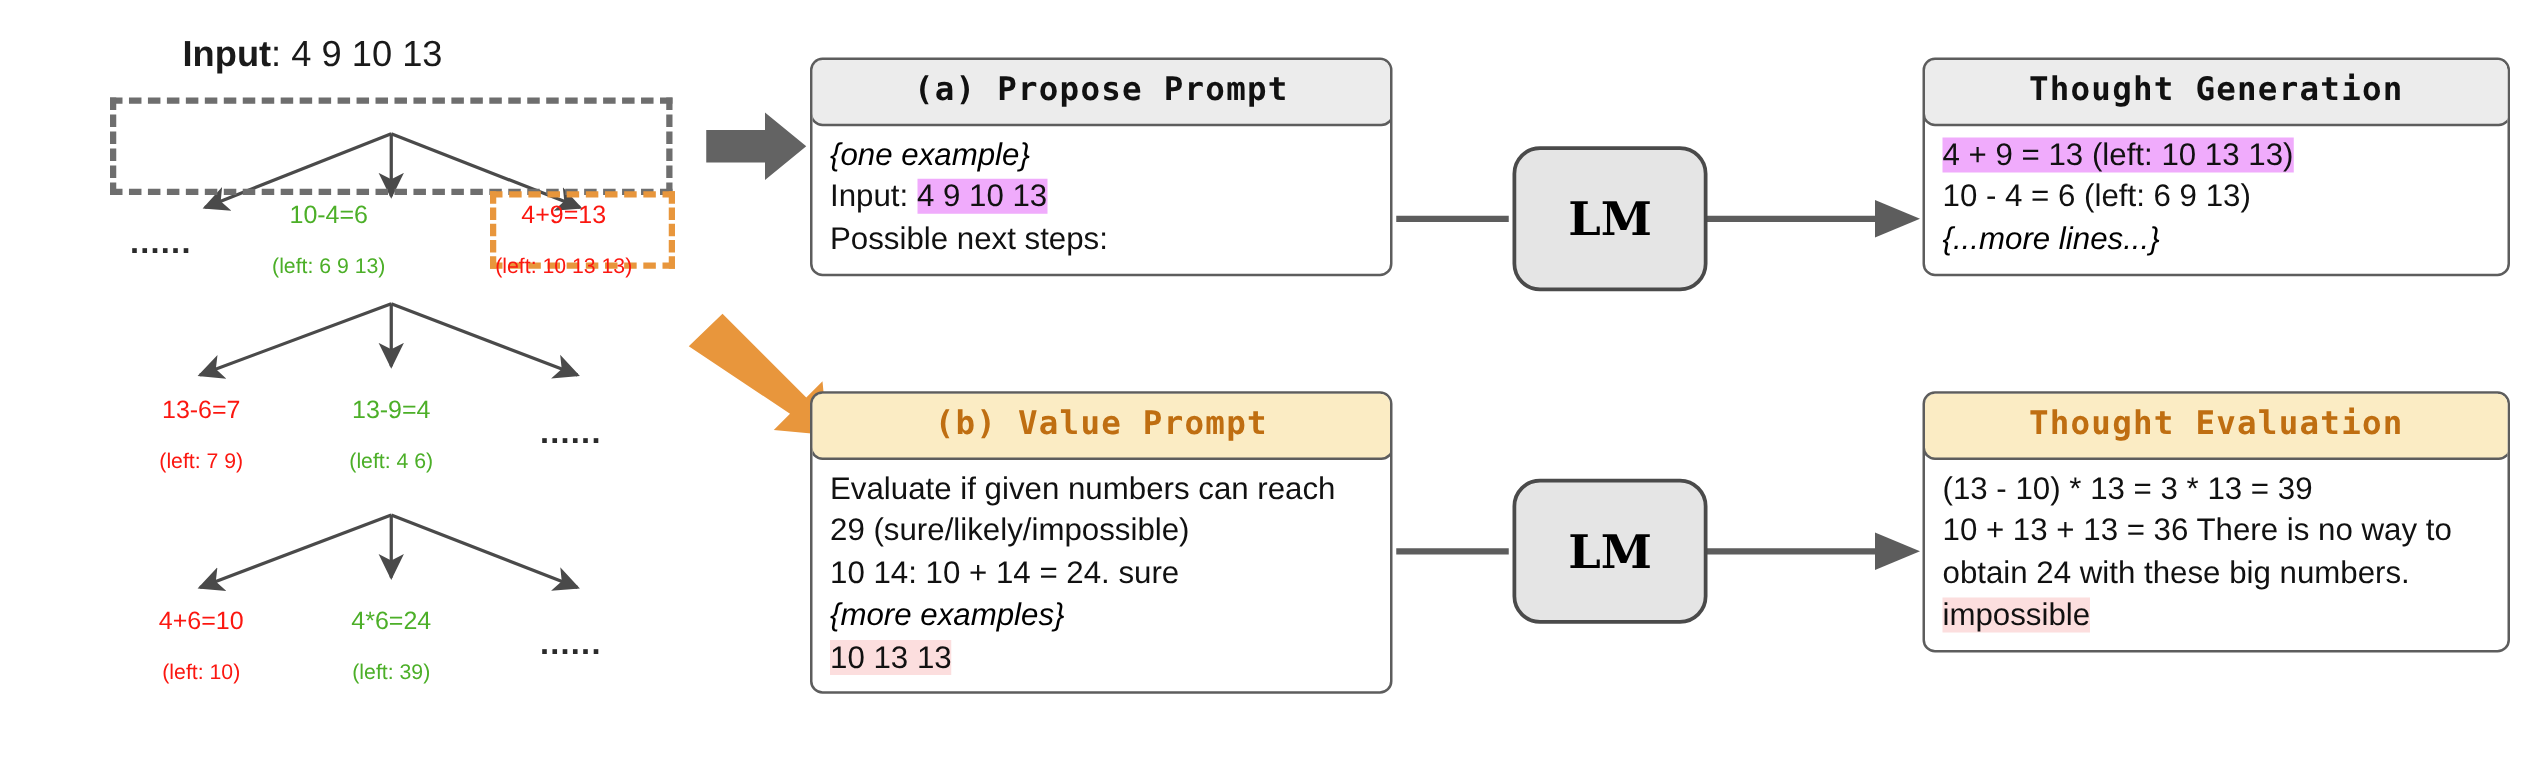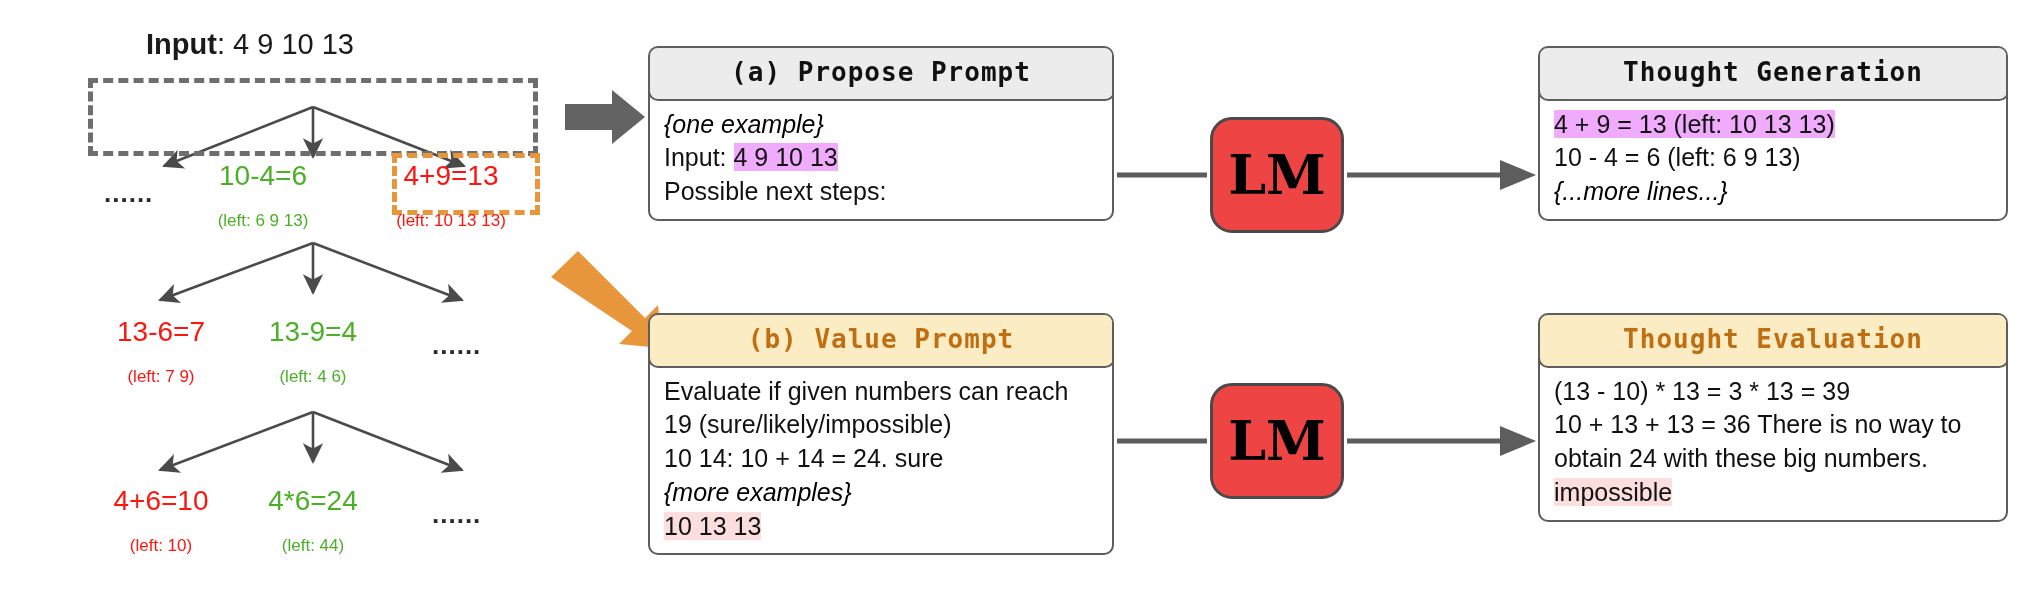--- a/index.html
+++ b/index.html
@@ -35,21 +35,21 @@
     left: 392px; top: 153px; width: 148px; height: 62px;
     border: 5px dashed #e8963c;
     box-sizing: border-box;
   }
 
   .node {
     text-align: center;
     white-space: nowrap;
     line-height: 1.0;
   }
-  .node .expr { font-size: 28px; }
+  .node .expr { font-size: 20px; }
   .node .left { font-size: 17px; margin-top: 22px; display: block; }
   .node.green .expr, .node.green .left { color: #4caf28; }
   .node.red .expr, .node.red .left { color: #fb1710; }
 
   .dots {
     font-size: 26px; color: #2a2a2a; letter-spacing: 1px;
     font-weight: bold; white-space: nowrap;
   }
 
   
@@ -87,28 +87,28 @@
   .hl-pink { background: #fcdede; }
 
   #propose-prompt { left: 648px; top: 46px;  width: 466px; }
   #value-prompt   { left: 648px; top: 313px; width: 466px; }
   #thought-gen    { left: 1538px; top: 46px;  width: 470px; }
   #thought-eval   { left: 1538px; top: 313px; width: 470px; }
 
   
   .lm-box {
     box-sizing: border-box;
-    width: 134px; height: 116px;
+    width: 156px; height: 116px;
     border: 3px solid #4a4a4a;
     border-radius: 22px;
-    background: #ef4444;
+    background: #e5e5e5;
     display: flex; align-items: center; justify-content: center;
     font-family: "DejaVu Serif", "Liberation Serif", serif;
     font-weight: bold;
-    font-size: 54px;
+    font-size: 37px;
     color: #000000;
   }
   #lm-top    { left: 1210px; top: 117px; }
   #lm-bottom { left: 1210px; top: 383px; }
 
   
   #connectors { left: 0; top: 0; width: 2034px; height: 614px; pointer-events: none; }
 </style>
 </head>
 <body>
@@ -200,39 +200,39 @@
 
     <div class="abs dots" style="left:432px; top:330px;">......</div>
 
     <div class="abs node red" style="left:88px; top:487px; width:146px;">
       <span class="expr">4+6=10</span>
       <span class="left">(left: 10)</span>
     </div>
 
     <div class="abs node green" style="left:240px; top:487px; width:146px;">
       <span class="expr">4*6=24</span>
-      <span class="left">(left: 44)</span>
+      <span class="left">(left: 39)</span>
     </div>
 
     <div class="abs dots" style="left:432px; top:499px;">......</div>
   </div>
 
   <div class="abs card" id="propose-prompt">
     <div class="card-header gray">(a) Propose Prompt</div>
     <div class="card-body">
       <div class="row muted">{one example}</div>
       <div class="row"><span>Input: </span><span class="hl-gray">4 9 10 13</span></div>
       <div class="row">Possible next steps:</div>
     </div>
   </div>
 
   <div class="abs card" id="value-prompt">
     <div class="card-header amber">(b) Value Prompt</div>
     <div class="card-body">
-      <div class="wrap">Evaluate if given numbers can reach 19 (sure/likely/impossible)</div>
+      <div class="wrap">Evaluate if given numbers can reach 29 (sure/likely/impossible)</div>
       <div class="row">10 14: 10 + 14 = 24. sure</div>
       <div class="row muted">{more examples}</div>
       <div class="row"><span class="hl-pink">10 13 13</span></div>
     </div>
   </div>
 
   <div class="abs lm-box" id="lm-top">
     <span>LM</span>
   </div>
   <div class="abs lm-box" id="lm-bottom">

